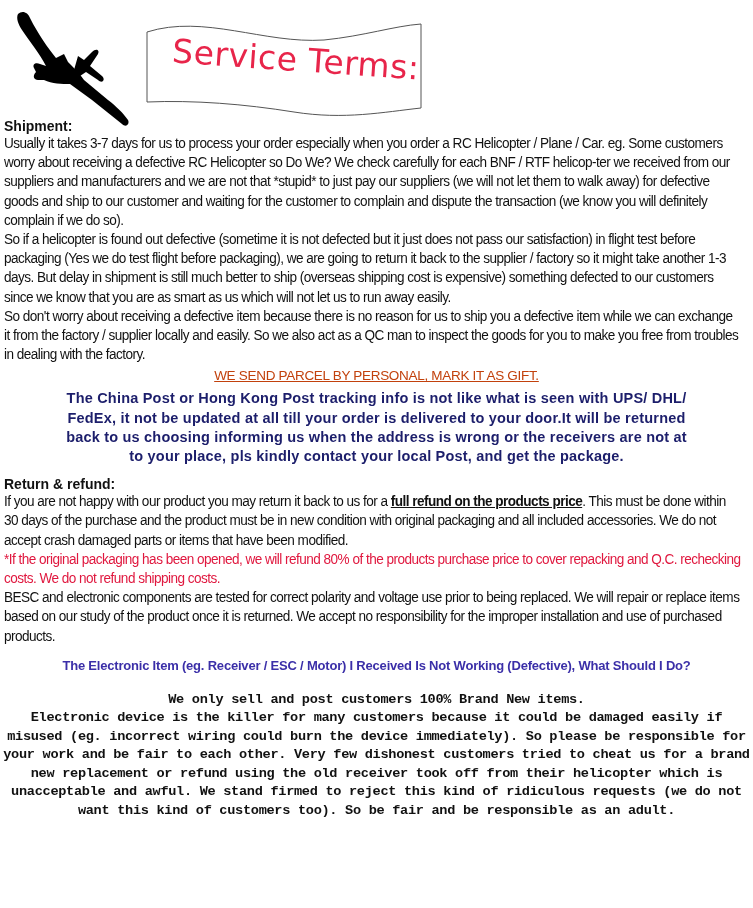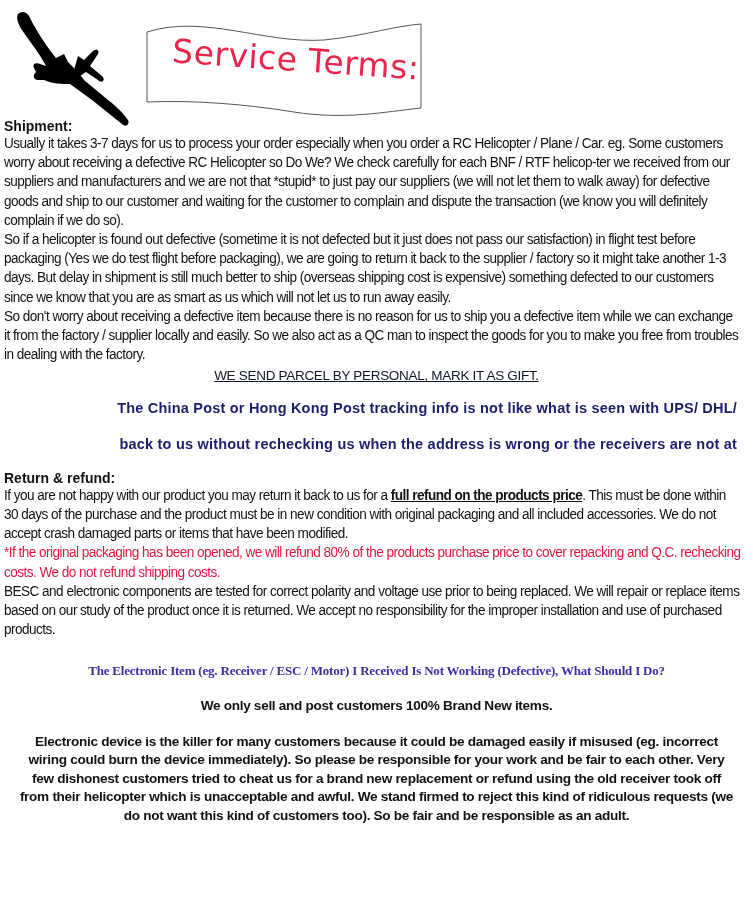--- a/index.html
+++ b/index.html
@@ -4,28 +4,28 @@
 <style>
   html, body { margin: 0; padding: 0; background: #ffffff; }
   body { width: 753px; height: 908px; position: relative; overflow: hidden; font-family: "Liberation Sans", sans-serif; color: #111; }
   .header { position: relative; height: 118px; }
   .plane { position: absolute; left: 4px; top: 4px; width: 132px; height: 126px; }
   .banner { position: absolute; left: 144px; top: 20px; width: 280px; height: 100px; }
   .banner-title { position: absolute; left: 172px; top: 40px; font-family: "DejaVu Sans", sans-serif; font-size: 33px; color: #e8254a; transform: rotate(4deg); letter-spacing: 0.5px; font-weight: 500; }
   .section-title { font-weight: bold; font-size: 14px; margin: 0 16px 0 4px; line-height: 16px; }
   .body-text { font-family: "Liberation Sans", sans-serif; font-size: 14px; line-height: 19.2px; margin: 0 0 0 4px; letter-spacing: -0.55px; transform: scaleX(0.97); transform-origin: left; width: 760px; }
   .body-text p { margin: 0; }
-  .gift { text-align: center; color: #0f172a; font-size: 13.5px; text-decoration: underline; margin: 4px 0 6px 0; letter-spacing: -0.3px; }
+  .gift { text-align: center; color: #c2410c; font-size: 13.5px; text-decoration: underline; margin: 4px 0 6px 0; letter-spacing: -0.3px; }
   .post-block { text-align: center; color: #1c1e6b; font-weight: bold; font-size: 14.5px; line-height: 19.2px; letter-spacing: 0.2px; margin: 0 0 10px 0; }
-  .post-block p { margin: 16px; text-align: right; }
+  .post-block p { margin: 0; }
   .red { color: #e0183f; }
   .underline-bold { font-weight: bold; text-decoration: underline; }
-  .question { text-align: center; color: #3b2fa8; font-weight: bold; font-size: 13px; margin: 24px 0 18px 0; letter-spacing: -0.2px; font-family: Liberation Serif, serif; }
+  .question { text-align: center; color: #3b2fa8; font-weight: bold; font-size: 13px; margin: 12px 0 18px 0; letter-spacing: -0.2px; }
   .final-block { text-align: center; font-weight: bold; font-size: 13.6px; line-height: 18.5px; letter-spacing: -0.3px; }
-  .final-block p { margin: 17px; }
+  .final-block p { margin: 0; font-family: Liberation Mono, monospace; }
 </style>
 </head>
 <body>
 
 <div class="header">
   <svg class="plane" viewBox="0 0 132 126">
     <path d="M14 10 C18 6 24 8 26 14 C34 30 44 44 52 54 L60 50 L64 58 C70 64 76 70 80 76 L104 96 C112 102 120 110 124 116 C126 120 122 124 118 120 C108 112 98 104 88 96 L66 80 C58 80 48 80 40 76 L34 76 C30 76 28 72 32 68 L30 64 C28 60 32 58 36 60 L42 62 C36 50 26 38 18 26 C14 20 12 14 14 10 Z" fill="#000"></path>
     <path d="M74 52 L80 56 L88 48 C92 44 96 46 94 50 L86 62 L98 72 C102 76 98 80 94 76 L82 68 L76 72 L70 66 Z" fill="#000"></path>
   </svg>
   <svg class="banner" viewBox="0 0 280 100">
@@ -38,21 +38,23 @@
 <div class="body-text">
   <p>Usually it takes 3-7 days for us to process your order especially when you order a RC Helicopter / Plane / Car. eg. Some customers worry about receiving a defective RC Helicopter so Do We? We check carefully for each BNF / RTF helicop-ter we received from our suppliers and manufacturers and we are not that *stupid* to just pay our suppliers (we will not let them to walk away) for defective goods and ship to our customer and waiting for the customer to complain and dispute the transaction (we know you will definitely complain if we do so).</p>
   <p>So if a helicopter is found out defective (sometime it is not defected but it just does not pass our satisfaction) in flight test before packaging (Yes we do test flight before packaging), we are going to return it back to the supplier / factory so it might take another 1-3 days. But delay in shipment is still much better to ship (overseas shipping cost is expensive) something defected to our customers since we know that you are as smart as us which will not let us to run away easily.</p>
   <p>So don't worry about receiving a defective item because there is no reason for us to ship you a defective item while we can exchange it from the factory / supplier locally and easily. So we also act as a QC man to inspect the goods for you to make you free from troubles in dealing with the factory.</p>
 </div>
 
 <div class="gift">WE SEND PARCEL BY PERSONAL, MARK IT AS GIFT.</div>
 
 <div class="post-block">
   <p>The China Post or Hong Kong Post tracking info is not like what is seen with UPS/ DHL/</p>
-  <p>back to us without rechecking us when the address is wrong or the receivers are not at</p>
+  <p>FedEx, it not be updated at all till your order is delivered to your door.It will be returned</p>
+  <p>back to us choosing informing us when the address is wrong or the receivers are not at</p>
+  <p>to your place, pls kindly contact your local Post, and get the package.</p>
 </div>
 
 <div class="section-title">Return &amp; refund:</div>
 <div class="body-text">
   <p><span>If you are not happy with our product you may return it back to us for a </span><span class="underline-bold">full refund on the products price</span><span>. This must be done within 30 days of the purchase and the product must be in new condition with original packaging and all included accessories. We do not accept crash damaged parts or items that have been modified.</span></p>
   <p class="red">*If the original packaging has been opened, we will refund 80% of the products purchase price to cover repacking and Q.C. rechecking costs. We do not refund shipping costs.</p>
   <p>BESC and electronic components are tested for correct polarity and voltage use prior to being replaced. We will repair or replace items based on our study of the product once it is returned. We accept no responsibility for the improper installation and use of purchased products.</p>
 </div>
 
 <div class="question">The Electronic Item (eg. Receiver / ESC / Motor) I Received Is Not Working (Defective), What Should I Do?</div>

